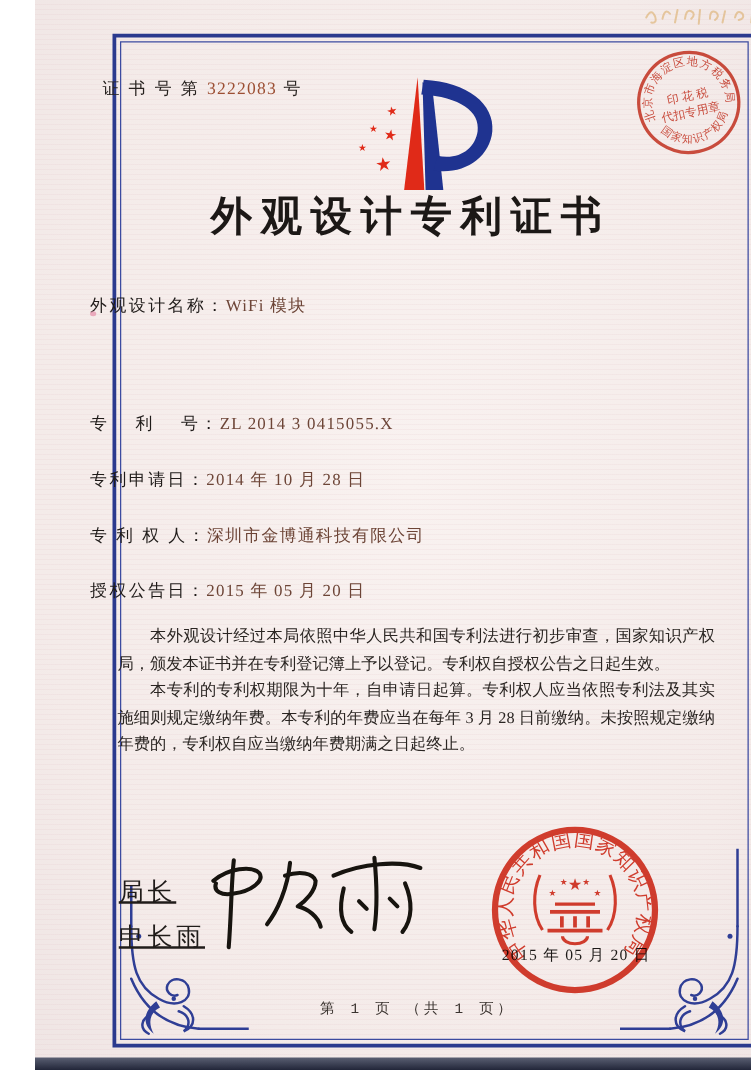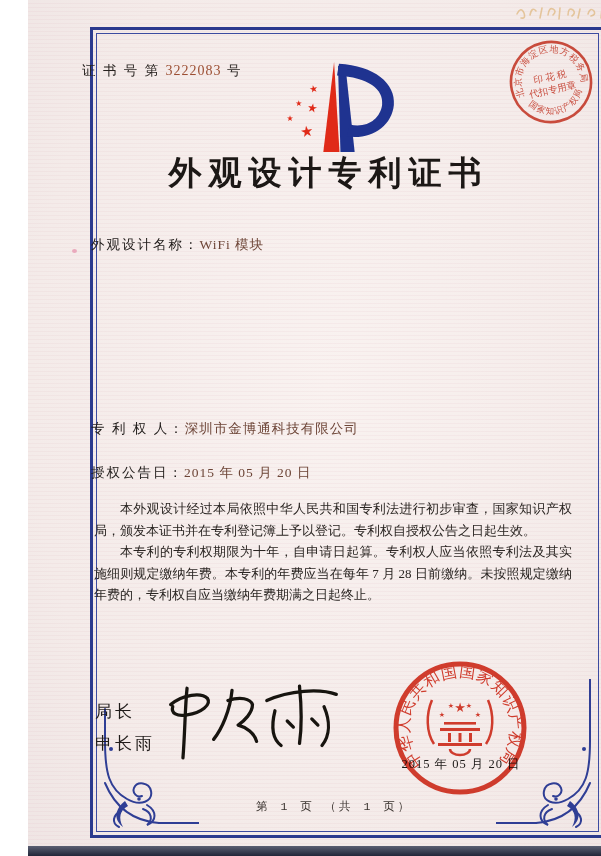--- a/index.html
+++ b/index.html
@@ -25,30 +25,30 @@
         filter:blur(0.5px);}
   
   .cert-no{position:absolute;left:54px;top:62px;font-size:13.5px;color:#27221f;letter-spacing:2px;}
   .cert-no .num{color:#9c4f33;letter-spacing:1px;font-size:14px;}
   .logo{position:absolute;left:246px;top:56px;width:128px;height:98px;}
   .tax-seal{position:absolute;left:473px;top:32px;width:100px;height:100px;opacity:.88;
         mix-blend-mode:multiply;}
   .doc-title{position:absolute;left:0;top:151px;width:601px;text-align:center;
         font-size:33px;font-weight:bold;letter-spacing:7px;color:#1c1816;}
   
-  .field{position:absolute;left:63px;width:480px;font-size:13.5px;color:#1f1b19;
+  .field{position:absolute;left:44px;width:480px;font-size:13.5px;color:#1f1b19;
         letter-spacing:2px;white-space:nowrap;}
   .field .value{color:#6d4537;letter-spacing:1px;}
   .f0{top:236px}.f1{top:285px}.f2{top:330px}.f3{top:375px}.f4{top:420px}.f5{top:464px}
   
   .body-text{position:absolute;left:66px;top:498px;width:478px;
         font-size:13px;line-height:21.5px;color:#2a2522;text-align:justify;}
   .body-text p{margin:0;text-indent:2em;}
   
-  .signer{position:absolute;left:67px;top:700px;font-size:17px;color:#201c1a;letter-spacing:3px;}
+  .signer{position:absolute;left:67px;top:700px;font-size:20px;color:#201c1a;letter-spacing:3px;text-decoration:underline;}
   .signer div{margin-bottom:9px;}
   .signature-svg{position:absolute;left:128px;top:676px;width:195px;height:92px;}
   
   .seal-date{position:absolute;left:348px;top:756px;width:170px;text-align:center;
         font-size:12.5px;color:#1d1a18;letter-spacing:1px;z-index:5;}
   .office-seal{position:absolute;left:352px;top:648px;width:160px;height:160px;z-index:6;
         opacity:.92;mix-blend-mode:multiply;}
   
   .flourish-br{position:absolute;right:6px;bottom:6px;width:100px;height:150px;}
   .flourish-bl{position:absolute;left:6px;bottom:6px;width:100px;height:150px;transform:scaleX(-1);}
@@ -136,30 +136,36 @@
       <text x="50" y="48" font-size="9.5" text-anchor="middle">印 花 税</text>
       <text x="50" y="61" font-size="9.5" text-anchor="middle">代扣专用章</text>
     </g>
   </svg>
 
   <div class="doc-title">外观设计专利证书</div>
 
   <div class="field f0">
     <span class="label">外观设计名称：</span><span class="value">WiFi 模块</span>
   </div>
+  <div class="field f2">
+    <span class="label">专　 利 　号：</span><span class="value">ZL 2014 3 0415055.X</span>
+  </div>
+  <div class="field f3">
+    <span class="label">专利申请日：</span><span class="value">2014 年 10 月 28 日</span>
+  </div>
   <div class="field f4">
     <span class="label">专 利 权 人：</span><span class="value">深圳市金博通科技有限公司</span>
   </div>
   <div class="field f5">
     <span class="label">授权公告日：</span><span class="value">2015 年 05 月 20 日</span>
   </div>
 
   <div class="body-text">
     <p>本外观设计经过本局依照中华人民共和国专利法进行初步审查，国家知识产权局，颁发本证书并在专利登记簿上予以登记。专利权自授权公告之日起生效。</p>
-    <p>本专利的专利权期限为十年，自申请日起算。专利权人应当依照专利法及其实施细则规定缴纳年费。本专利的年费应当在每年 7 月 28 日前缴纳。未按照规定缴纳年费的，专利权自应当缴纳年费期满之日起终止。</p>
+    <p>本专利的专利权期限为十年，自申请日起算。专利权人应当依照专利法及其实施细则规定缴纳年费。本专利的年费应当在每年 3 月 28 日前缴纳。未按照规定缴纳年费的，专利权自应当缴纳年费期满之日起终止。</p>
   </div>
 
   <div class="signer">
     <div>局长</div>
     <div>申长雨</div>
   </div>
 
   <svg class="signature-svg" viewBox="0 0 190 90" xmlns="http://www.w3.org/2000/svg">
     <g stroke="#17140f" stroke-width="3.2" fill="none" stroke-linecap="round" stroke-linejoin="round">
       <path d="M30 12 C28 30 28 55 26 80"></path>

